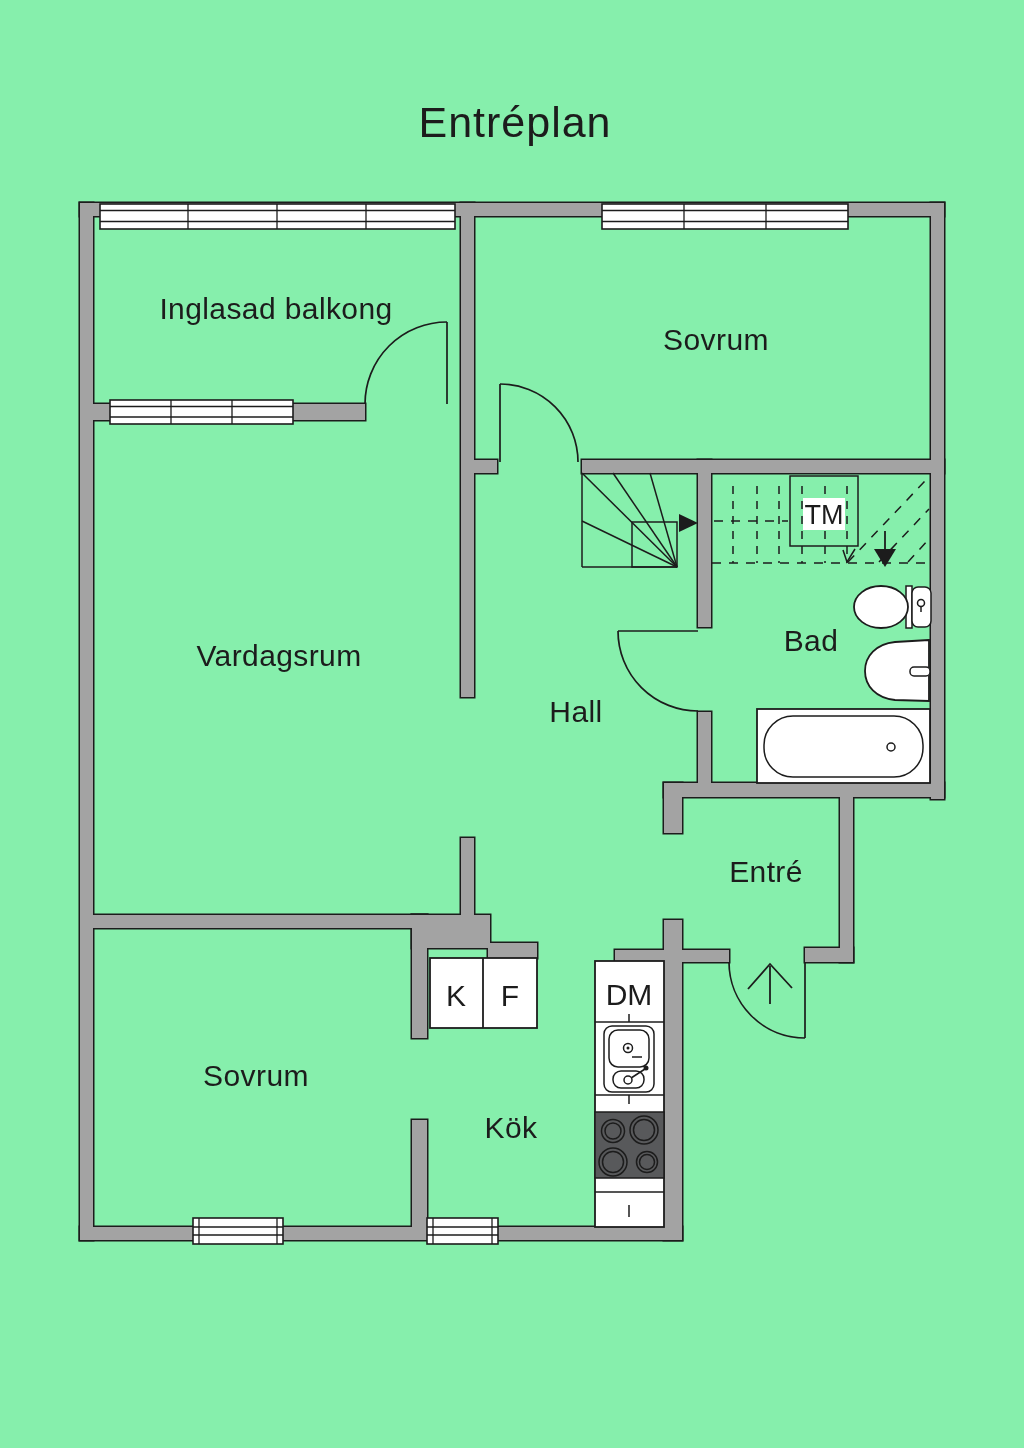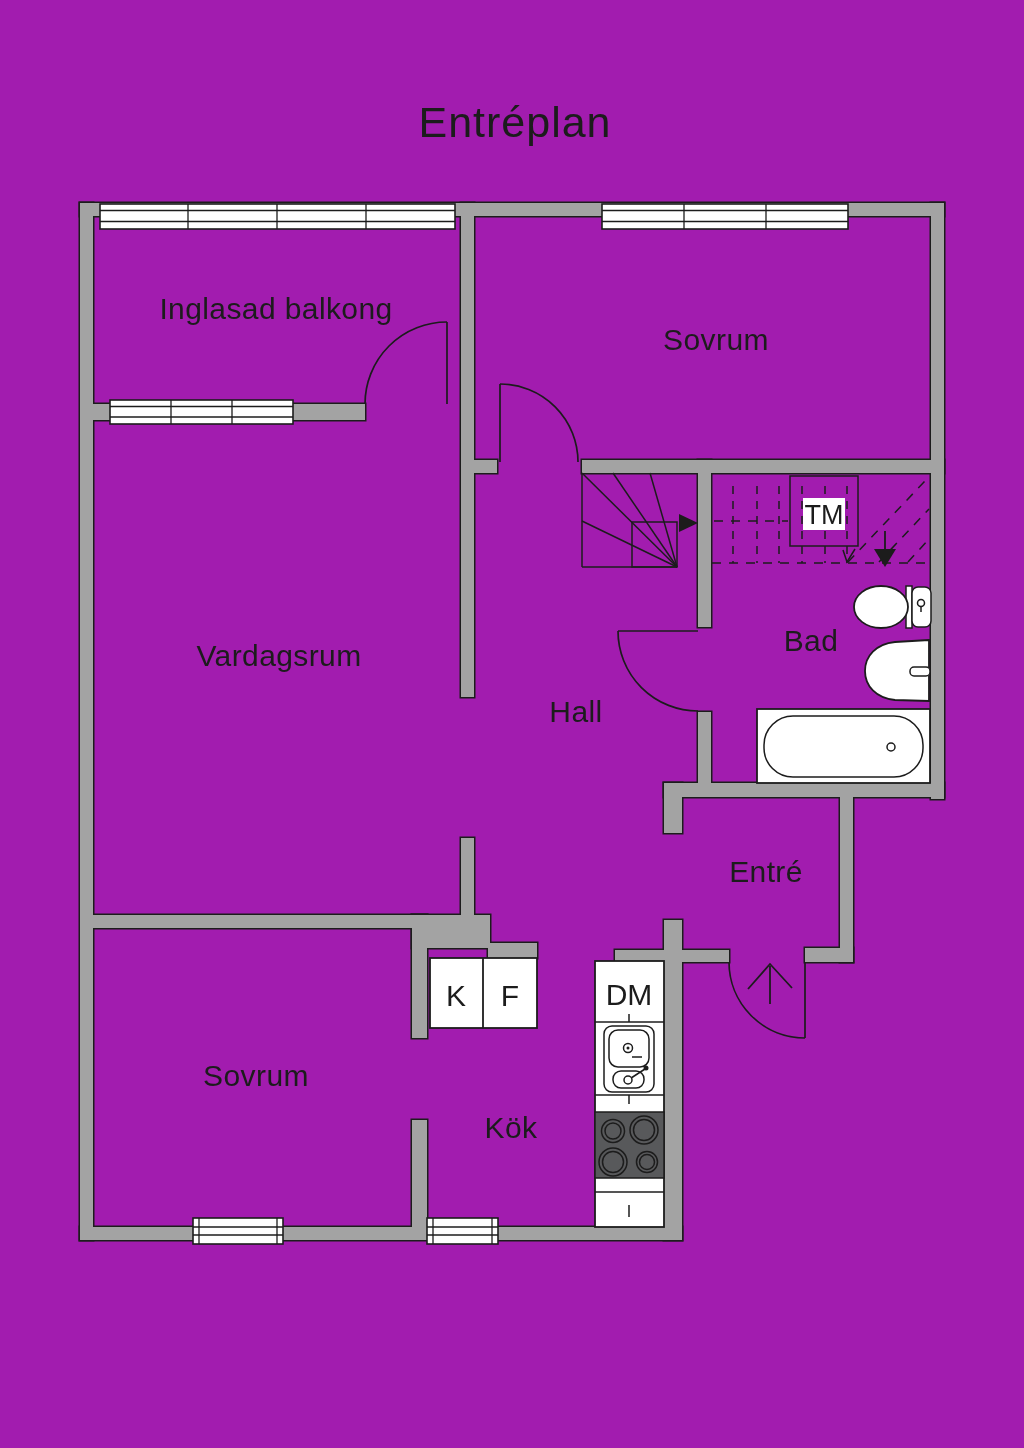--- a/index.html
+++ b/index.html
@@ -1,16 +1,16 @@
 <!DOCTYPE html>
 <html><head>
 <meta charset="utf-8">
 <style>
   html,body{margin:0;padding:0;background:#ffffff;}
-  .page{position:relative;width:1024px;height:1448px;background:#a21caf;overflow:hidden;}
+  .page{position:relative;width:1024px;height:1448px;background:#86efac;overflow:hidden;}
   svg{display:block;}
   text{font-family:"Liberation Sans",sans-serif;fill:#1c1c1c;}
   .title-text{font-size:43px;letter-spacing:1px;}
   .room-label{font-size:30px;letter-spacing:0.4px;}
   .small-label{font-size:27px;}
   .appl-label{font-size:30px;}
   .ln{stroke:#1c1c1c;fill:none;stroke-width:1.8;}
   .lnw{stroke:#1c1c1c;fill:#ffffff;stroke-width:1.8;}
   .thin{stroke-width:1.5;}
   .dashv{stroke-dasharray:8 7;}

